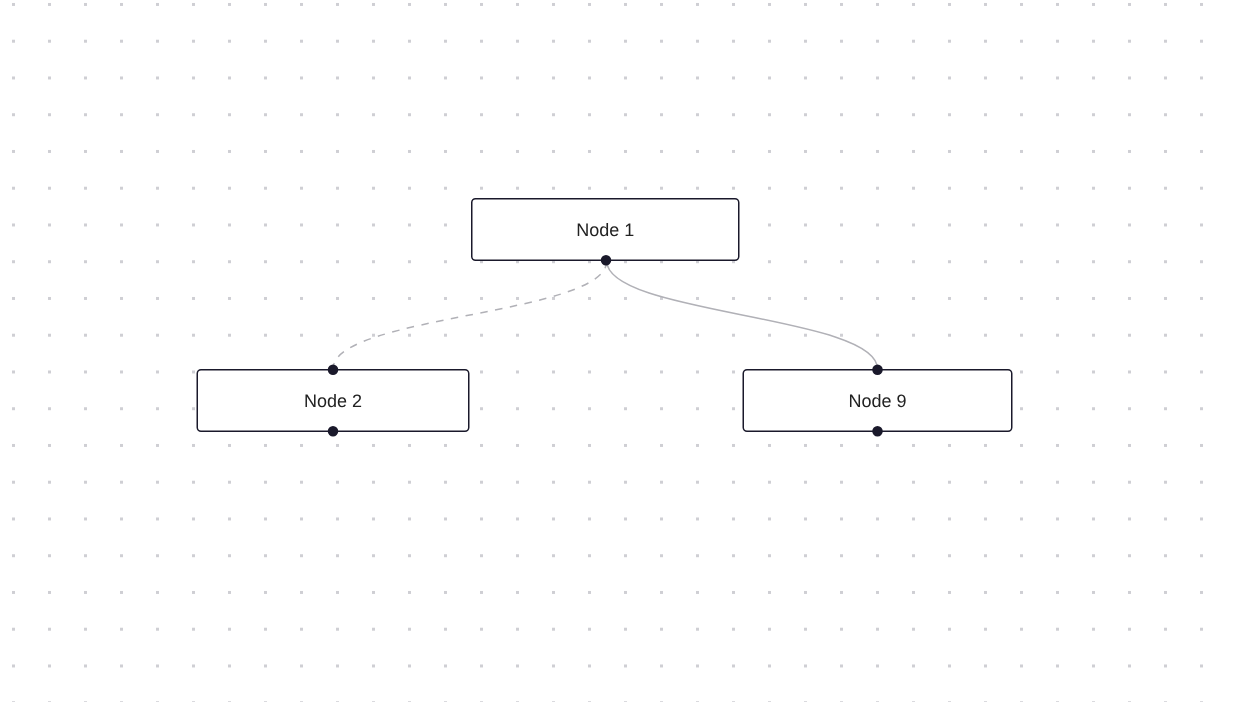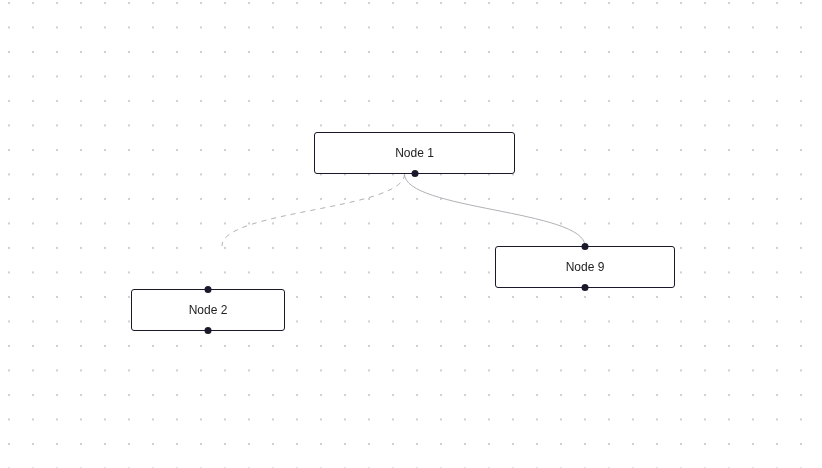--- a/index.html
+++ b/index.html
@@ -63,25 +63,25 @@
 </style>
 </head>
 <body>
 
 <div id="flow-canvas" style="width: 822px; height: 468px; background-color: rgb(255, 255, 255); background-image: radial-gradient(circle at 9px 3px, rgb(207, 207, 212) 1.1px, transparent 1.1px); background-size: 24px 24.5px;">
   <svg id="edges-layer" width="822" height="468" xmlns="http://www.w3.org/2000/svg">
       <path d="M 404.5 174 C 404.5 210, 222 210, 222 246" fill="none" stroke="#b1b1b7" stroke-width="1" stroke-dasharray="5 5"></path>
       <path d="M 404.5 174 C 404.5 210, 585 210, 585 246" fill="none" stroke="#b1b1b7" stroke-width="1"></path>
     </svg>
   <div id="nodes-layer">
-      <div class="flow-node" style="left: 314px; top: 132px; width: 201px; height: 42px; background: rgb(255, 255, 255); border-color: rgb(26, 25, 43); color: rgb(34, 34, 34);">
+      <div class="flow-node" style="left: 314px; top: 132px; width: 179px; height: 42px; background: rgb(255, 255, 255); border-color: rgb(26, 25, 43); color: rgb(34, 34, 34);">
         <span class="node-label">Node 1</span>
         <div class="handle bottom" style="background: rgb(26, 25, 43);"></div>
       </div>
-      <div class="flow-node" style="left: 131px; top: 246px; width: 154px; height: 42px; background: rgb(255, 255, 255); border-color: rgb(26, 25, 43); color: rgb(34, 34, 34); margin-top: 43px;">
+      <div class="flow-node" style="left: 131px; top: 246px; width: 182px; height: 42px; background: rgb(255, 255, 255); border-color: rgb(26, 25, 43); color: rgb(34, 34, 34);">
         <span class="node-label">Node 2</span>
         <div class="handle top" style="background: rgb(26, 25, 43);"></div>
         <div class="handle bottom" style="background: rgb(26, 25, 43);"></div>
       </div>
       <div class="flow-node" style="left: 495px; top: 246px; width: 180px; height: 42px; background: rgb(255, 255, 255); border-color: rgb(26, 25, 43); color: rgb(34, 34, 34);">
         <span class="node-label">Node 9</span>
         <div class="handle top" style="background: rgb(26, 25, 43);"></div>
         <div class="handle bottom" style="background: rgb(26, 25, 43);"></div>
       </div>
     </div>

